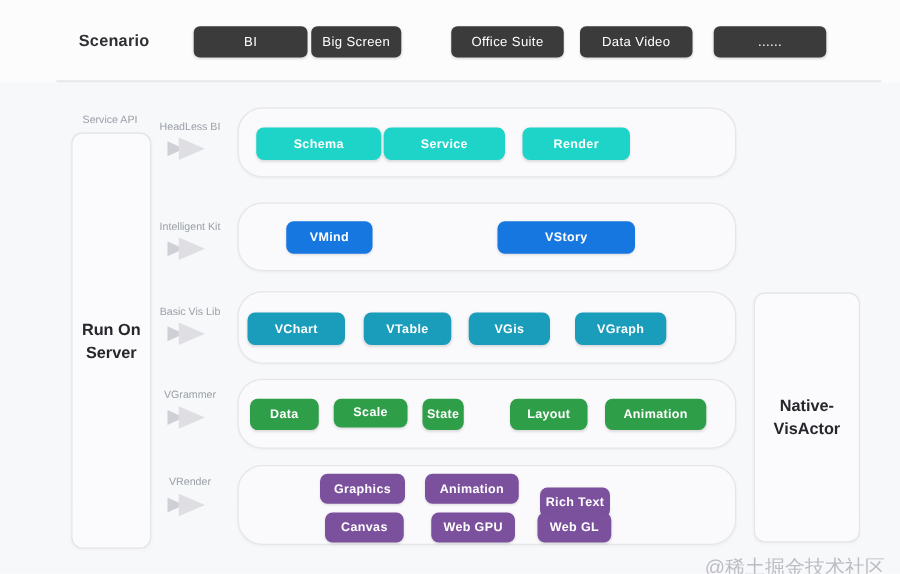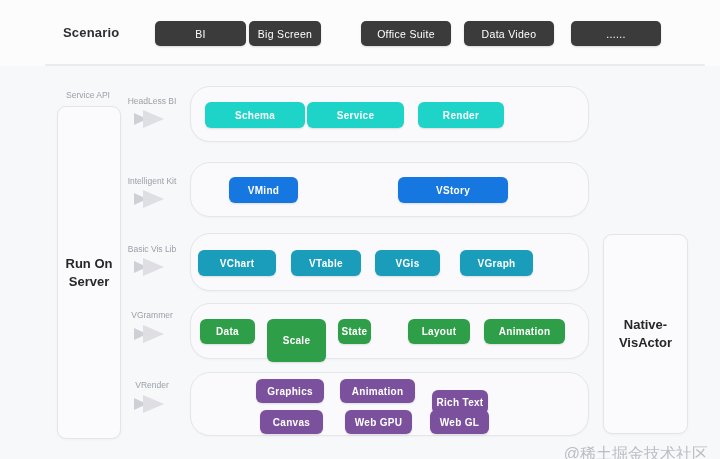--- a/index.html
+++ b/index.html
@@ -123,21 +123,21 @@
 
   <div class="layer" style="top:233px;height:56px;">
     <div class="chip c-teal" style="left:7px;top:16px;width:78px;">VChart</div>
     <div class="chip c-teal" style="left:100px;top:16px;width:70px;">VTable</div>
     <div class="chip c-teal" style="left:184px;top:16px;width:65px;">VGis</div>
     <div class="chip c-teal" style="left:269px;top:16px;width:73px;">VGraph</div>
   </div>
 
   <div class="layer" style="top:303px;height:54px;">
     <div class="chip c-green" style="left:9px;top:15px;width:55px;height:25px;">Data</div>
-    <div class="chip c-green" style="left:76px;top:15px;width:59px;height:43px;">Scale</div>
+    <div class="chip c-green" style="left:76px;top:15px;width:59px;height:23px;">Scale</div>
     <div class="chip c-green" style="left:147px;top:15px;width:33px;height:25px;">State</div>
     <div class="chip c-green" style="left:217px;top:15px;width:62px;height:25px;">Layout</div>
     <div class="chip c-green" style="left:293px;top:15px;width:81px;height:25px;">Animation</div>
   </div>
 
   <div class="layer" style="top:372px;height:62px;">
     <div class="chip c-purple" style="left:65px;top:6px;width:68px;height:24px;">Graphics</div>
     <div class="chip c-purple" style="left:149px;top:6px;width:75px;height:24px;">Animation</div>
     <div class="chip c-purple" style="left:241px;top:17px;width:56px;height:24px;">Rich Text</div>
     <div class="chip c-purple" style="left:69px;top:37px;width:63px;height:24px;">Canvas</div>

